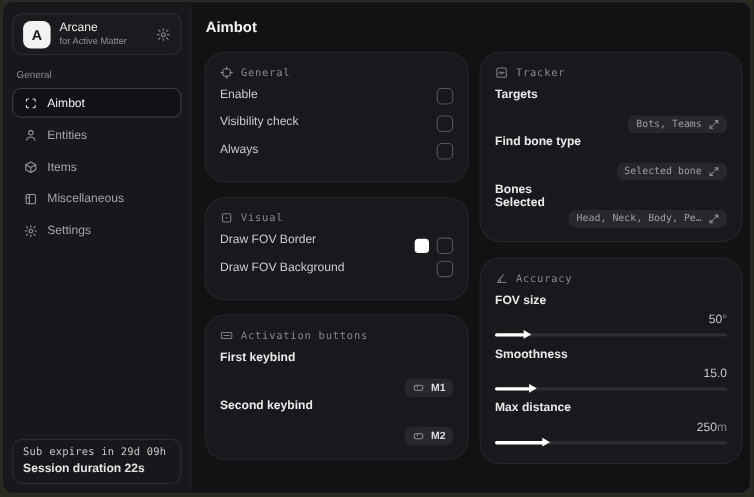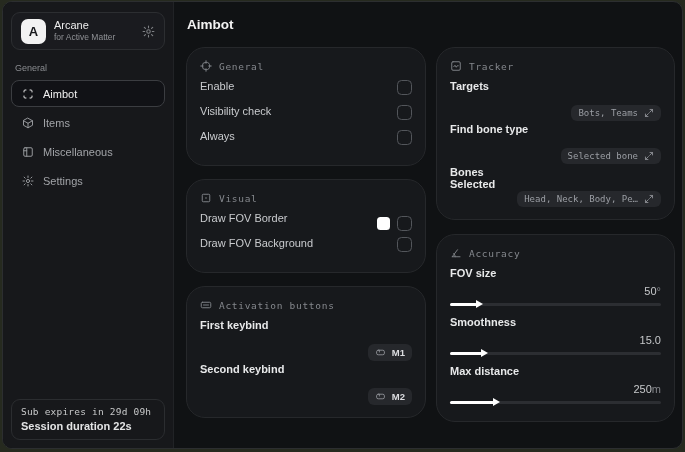--- a/index.html
+++ b/index.html
@@ -157,20 +157,29 @@
       <div class="nav-item active">
         <span class="nicon">
           <svg width="12" height="12" viewBox="0 0 24 24" fill="none" stroke="currentColor" stroke-width="2" stroke-linecap="round">
             <path d="M4 8V6a2 2 0 0 1 2-2h2M16 4h2a2 2 0 0 1 2 2v2M20 16v2a2 2 0 0 1-2 2h-2M8 20H6a2 2 0 0 1-2-2v-2"></path>
           </svg>
         </span>
         <span>Aimbot</span>
       </div>
       <div class="nav-item">
         <span class="nicon">
+          <svg width="12" height="12" viewBox="0 0 24 24" fill="none" stroke="currentColor" stroke-width="2" stroke-linecap="round">
+            <circle cx="12" cy="7.5" r="4"></circle>
+              <path d="M4.5 21c.8-4 3.8-6 7.5-6s6.7 2 7.5 6"></path>
+          </svg>
+        </span>
+        <span>Entities</span>
+      </div>
+      <div class="nav-item">
+        <span class="nicon">
           <svg width="12" height="12" viewBox="0 0 24 24" fill="none" stroke="currentColor" stroke-width="2" stroke-linecap="round" stroke-linejoin="round">
             <path d="M12 2.5 21 7.5v9l-9 5-9-5v-9z"></path>
               <path d="M3 7.5l9 5 9-5M12 12.5v9"></path>
           </svg>
         </span>
         <span>Items</span>
       </div>
       <div class="nav-item">
         <span class="nicon">
           <svg width="12" height="12" viewBox="0 0 24 24" fill="none" stroke="currentColor" stroke-width="2" stroke-linecap="round">

